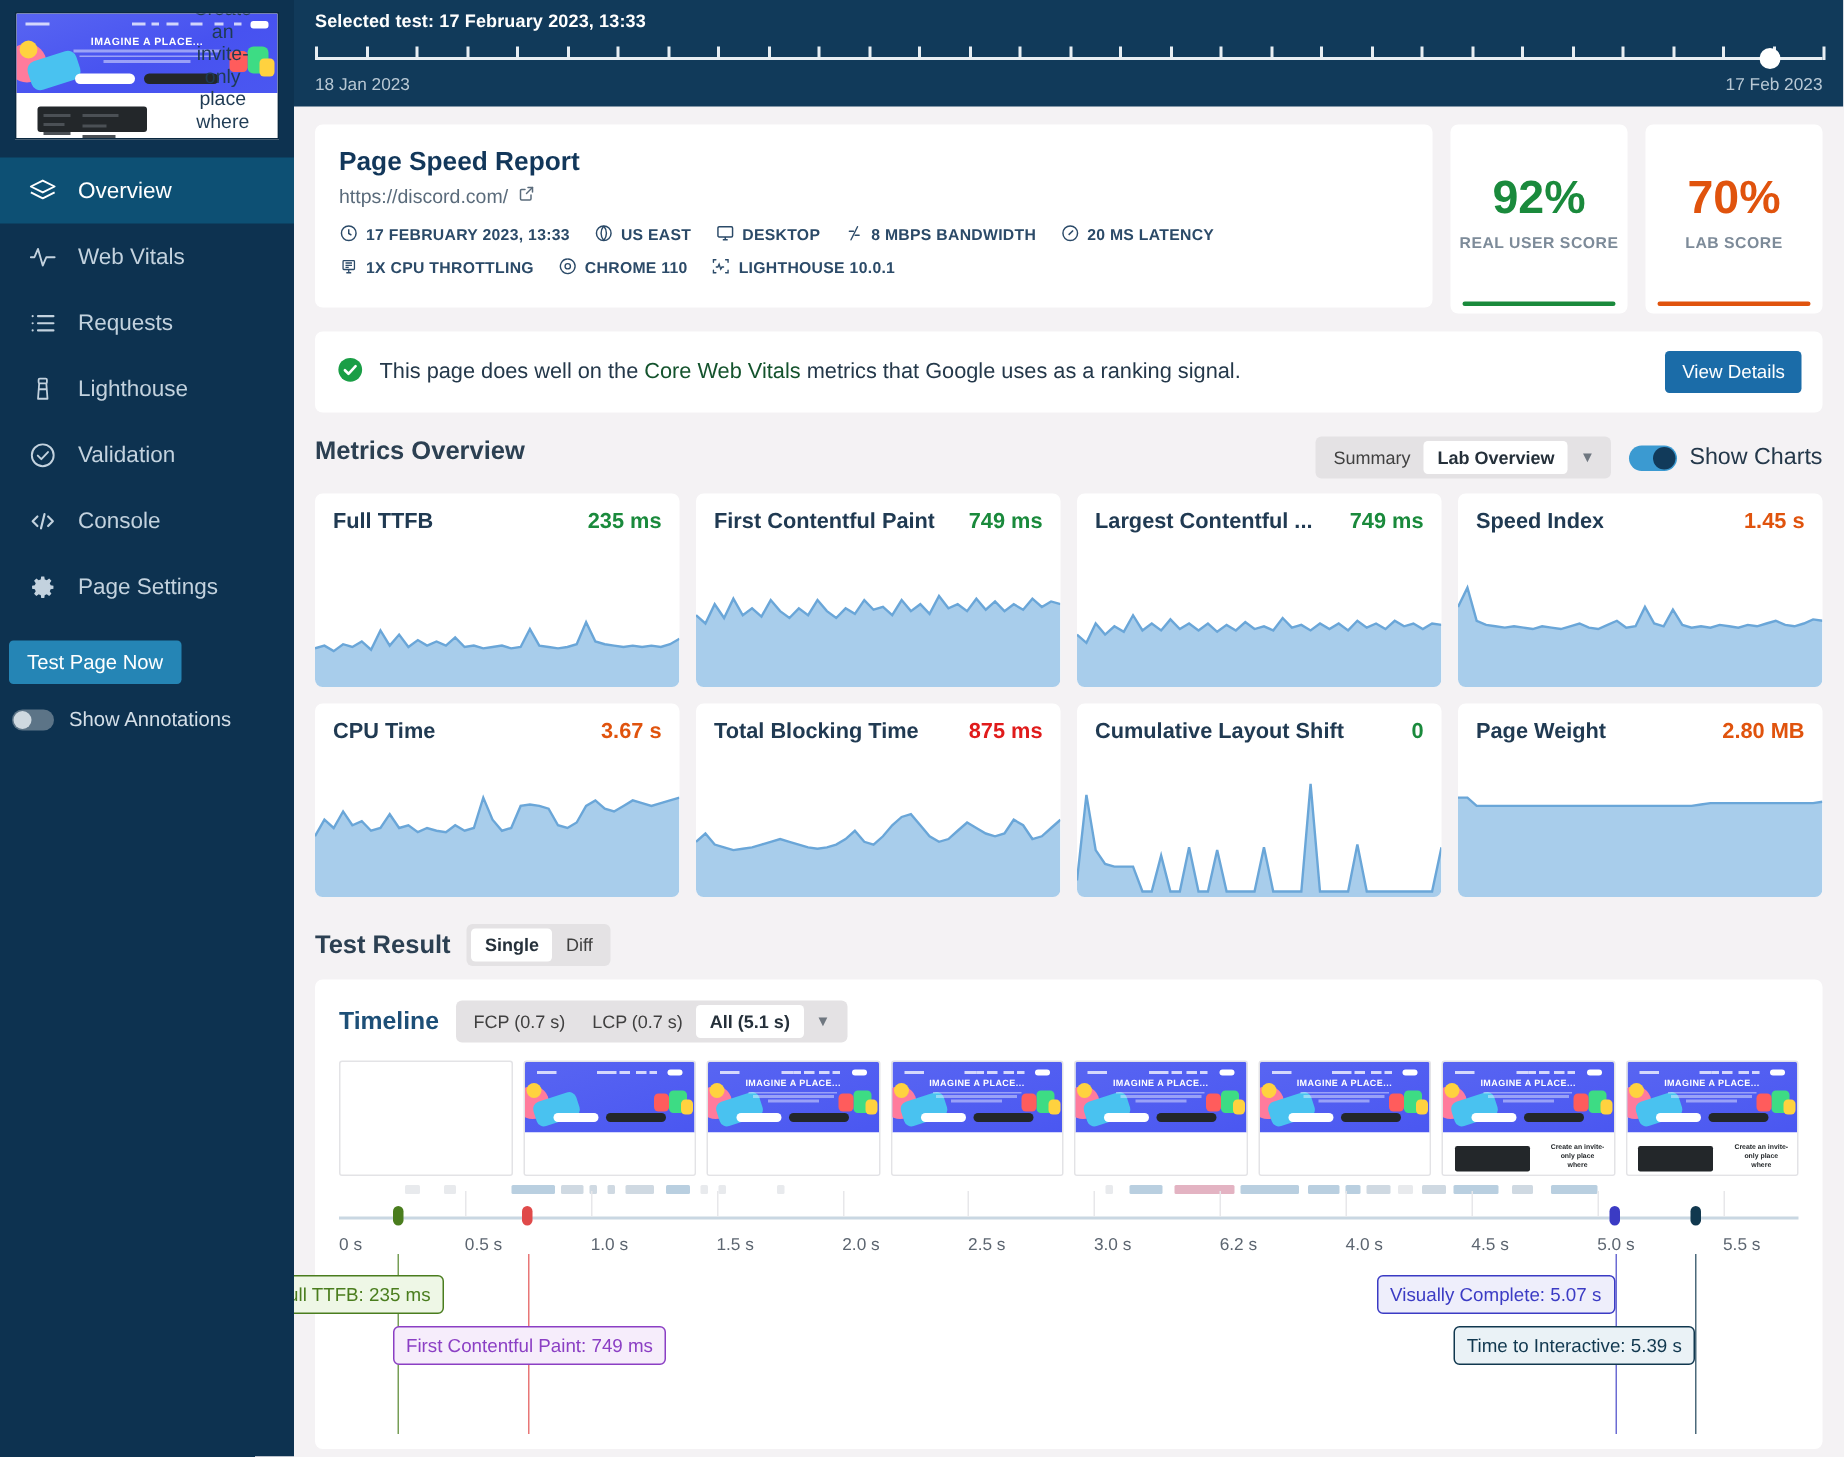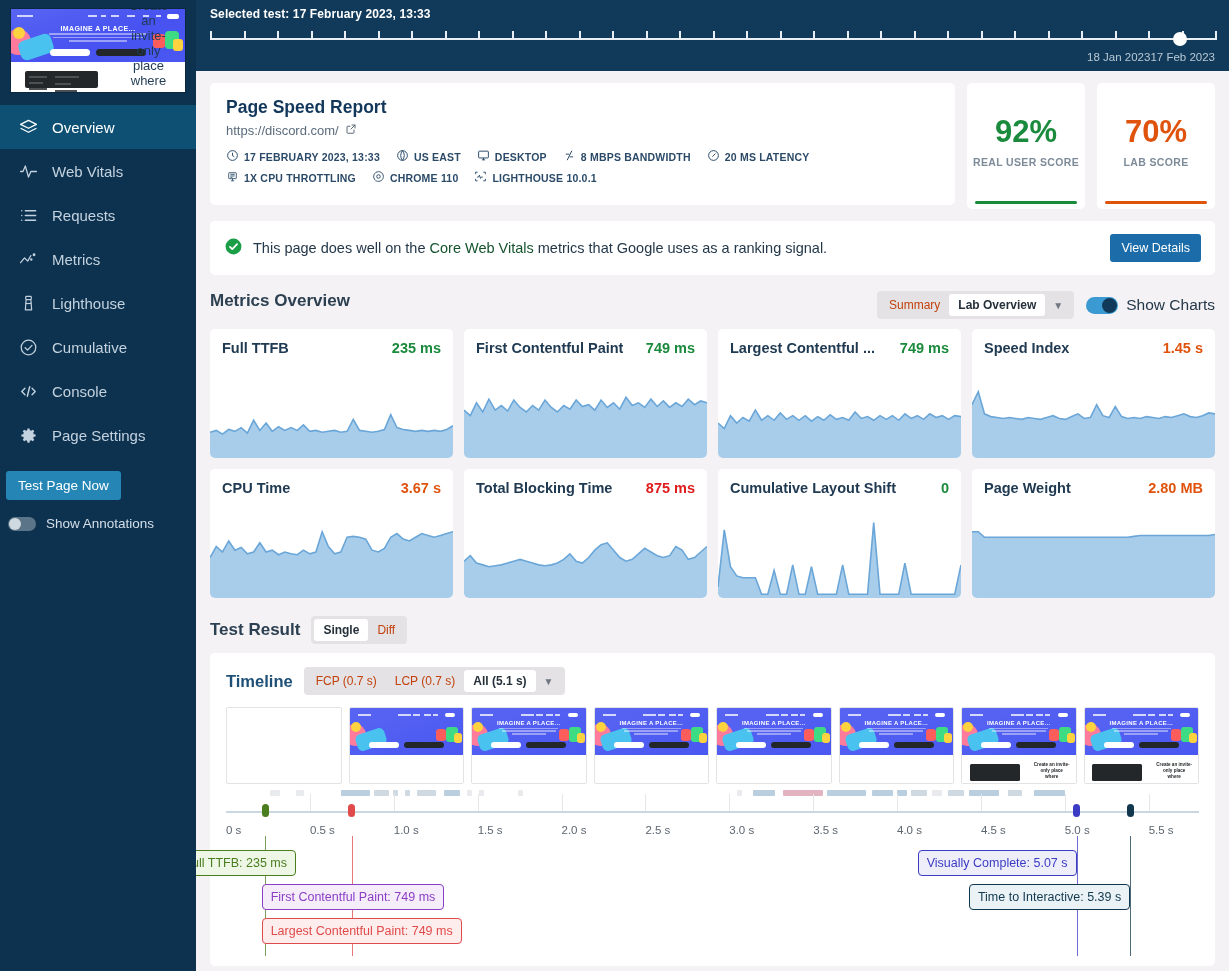--- a/index.html
+++ b/index.html
@@ -78,21 +78,21 @@
   
   .main { flex:1; height:971px; overflow:hidden; display:flex; flex-direction:column; background:#f4f2f4; }
 
   .testbar { background:#113a5a; padding:7px 14px 6px 14px; color:#fff; }
   .testbar .sel { font-size:12px; font-weight:bold; letter-spacing:.1px; }
   .slider-wrap { position:relative; height:22px; margin-top:7px; }
   .slider-track { position:absolute; left:0; right:0; top:10px; height:2px; background:#e8eef3; }
   .ticks { position:absolute; left:0; right:0; top:3px; height:9px; }
   .ticks i { position:absolute; width:2px; height:9px; background:#e8eef3; top:0; }
   .knob { position:absolute; top:4px; width:14px; height:14px; border-radius:50%; background:#ffffff; cursor:pointer; }
-  .daterow { display:flex; justify-content:flex-end; font-size:11.5px; color:#b8c8d4; padding:1px 0 2px; }
+  .daterow { display:flex; justify-content:space-between; font-size:11.5px; color:#b8c8d4; padding:1px 0 2px; }
 
   .content { flex:1; overflow:hidden; padding:0 0 0 0; }
   .pad { padding:12px 14px 0 14px; }
 
   .card { background:#fff; border-radius:5px; }
 
   .top-row { display:flex; gap:12px; align-items:flex-start; }
   .report-card { flex:1; padding:14px 16px 14px 16px; min-height:122px; }
   .report-title { font-size:17.5px; font-weight:bold; color:#12375a; }
   .report-url { margin-top:5px; font-size:13px; color:#5a6b7b; display:flex; align-items:center; gap:6px; }
@@ -120,21 +120,21 @@
     background:#1b6ca8; color:#fff; border:none; border-radius:3px;
     font-family:inherit; font-size:12.5px; padding:7px 11px; cursor:pointer;
   }
 
   .sec-head { display:flex; align-items:flex-start; margin:16px 0 10px; }
   .sec-title { font-size:17px; font-weight:bold; color:#2c4052; }
   .sec-right { margin-left:auto; display:flex; align-items:center; gap:12px; }
   .seg {
     display:flex; align-items:center; background:#e4e2e4; border-radius:4px; padding:3px;
   }
-  .seg .opt { padding:4px 9px; font-size:12px; color:#c2410c; border-radius:3px; cursor:pointer; white-space:nowrap;}
+  .seg .opt { padding:4px 9px; font-size:12px; color:#404040; border-radius:3px; cursor:pointer; white-space:nowrap;}
   .seg .opt.sel { background:#fff; color:#25303a; font-weight:bold; }
   .seg .caret { padding:4px 8px; color:#6f7780; font-size:10px; cursor:pointer; }
   .toggle-charts { display:flex; align-items:center; gap:8px; font-size:15.5px; color:#24384a; }
   .switch2 { width:32px; height:17px; border-radius:9px; background:#3b9ad1; position:relative; cursor:pointer; flex:0 0 32px; }
   .switch2::after { content:""; position:absolute; right:1px; top:1px; width:15px; height:15px; border-radius:50%; background:#113a5a; }
 
   .metric-grid { display:grid; grid-template-columns:repeat(4,1fr); gap:11px; }
   .metric {
     background:#fff; border-radius:5px; height:129px; position:relative; overflow:hidden; cursor:pointer;
   }
@@ -252,46 +252,36 @@
       <div class="nav-item">
         <span class="ic">
           <svg width="19" height="19" viewBox="0 0 24 24" fill="none" stroke="currentColor" stroke-width="1.8" stroke-linecap="round">
               <path d="M8 6h13M8 12h13M8 18h13M3.5 6h.01M3.5 12h.01M3.5 18h.01"></path>
             </svg>
         </span>
         <span>Requests</span>
       </div>
       <div class="nav-item">
         <span class="ic">
-          <svg width="19" height="19" viewBox="0 0 24 24" fill="none" stroke="currentColor" stroke-width="1.6" stroke-linecap="round" stroke-linejoin="round">
-              <path d="M2 16l5-6 4 4 4-7"></path>
-              <circle cx="19" cy="6" r="1.8" fill="currentColor" stroke="none"></circle>
-              <circle cx="15.5" cy="12" r="1.5" fill="currentColor" stroke="none"></circle>
-            </svg>
-        </span>
-        <span>Metrics</span>
-      </div>
-      <div class="nav-item">
-        <span class="ic">
           <svg width="19" height="19" viewBox="0 0 24 24" fill="none" stroke="currentColor" stroke-width="1.5" stroke-linejoin="round">
               <rect x="8.5" y="3" width="7" height="4" rx="1"></rect>
               <path d="M9 7l-1 13h8l-1-13"></path>
               <path d="M8.4 12h7.2"></path>
             </svg>
         </span>
         <span>Lighthouse</span>
       </div>
       <div class="nav-item">
         <span class="ic">
           <svg width="19" height="19" viewBox="0 0 24 24" fill="none" stroke="currentColor" stroke-width="1.6" stroke-linecap="round" stroke-linejoin="round">
               <circle cx="12" cy="12" r="9.2"></circle>
               <path d="M7.8 12.3l3 3 5.6-6"></path>
             </svg>
         </span>
-        <span>Cumulative</span>
+        <span>Validation</span>
       </div>
       <div class="nav-item">
         <span class="ic">
           <svg width="19" height="19" viewBox="0 0 24 24" fill="none" stroke="currentColor" stroke-width="1.8" stroke-linecap="round" stroke-linejoin="round">
               <path d="M7.5 8L3.5 12l4 4"></path>
               <path d="M16.5 8l4 4-4 4"></path>
               <path d="M13.5 6l-3 12"></path>
             </svg>
         </span>
         <span>Console</span>
@@ -817,34 +807,33 @@
               <div class="marker" style="left:92.93103448275862%;background:#11384f;"></div>
             </div>
           <div class="tick-labels" id="tickLabels">
               <span style="left:0%">0 s</span>
               <span style="left:8.620689655172415%">0.5 s</span>
               <span style="left:17.24137931034483%">1.0 s</span>
               <span style="left:25.862068965517242%">1.5 s</span>
               <span style="left:34.48275862068966%">2.0 s</span>
               <span style="left:43.10344827586207%">2.5 s</span>
               <span style="left:51.724137931034484%">3.0 s</span>
-              <span style="left:60.3448275862069%">3.5 s</span>
+              <span style="left:60.3448275862069%">6.2 s</span>
               <span style="left:68.96551724137932%">4.0 s</span>
               <span style="left:77.58620689655173%">4.5 s</span>
               <span style="left:86.20689655172414%">5.0 s</span>
               <span style="left:94.82758620689656%">5.5 s</span>
             </div>
           <div class="evt-area" id="evtArea">
               <div class="marker-line" style="left:4.051724137931034%;top:-10px;height:120px;background:#4a7d1e;opacity:.75"></div>
               <div class="marker-line" style="left:12.913793103448276%;top:-10px;height:120px;background:#e04a4a;opacity:.75"></div>
               <div class="marker-line" style="left:87.41379310344828%;top:-10px;height:120px;background:#3b3bc4;opacity:.75"></div>
               <div class="marker-line" style="left:92.93103448275862%;top:-10px;height:120px;background:#11384f;opacity:.75"></div>
               <div class="evt" style="left:calc(4.051724137931034% - 90px);top:4px;border-color:#4a7d1e;background:#eef7e6;color:#4a7d1e;">Full TTFB: 235 ms</div>
               <div class="evt" style="left:calc(12.913793103448276% - 90px);top:38px;border-color:#8b3fc4;background:#f6edfb;color:#8b3fc4;">First Contentful Paint: 749 ms</div>
-              <div class="evt" style="left:calc(12.913793103448276% - 90px);top:72px;border-color:#e04a4a;background:#fdeded;color:#e04a4a;">Largest Contentful Paint: 749 ms</div>
               <div class="evt" style="right:calc(100% - 87.41379310344828% + 0px);top:4px;border-color:#3b3bc4;background:#eeeefb;color:#3b3bc4;">Visually Complete: 5.07 s</div>
               <div class="evt" style="right:calc(100% - 92.93103448275862% + 0px);top:38px;border-color:#11384f;background:#eaf2f6;color:#11384f;">Time to Interactive: 5.39 s</div>
             </div>
         </div>
 
       </div>
     </div>
   </div>
 </div>
 

